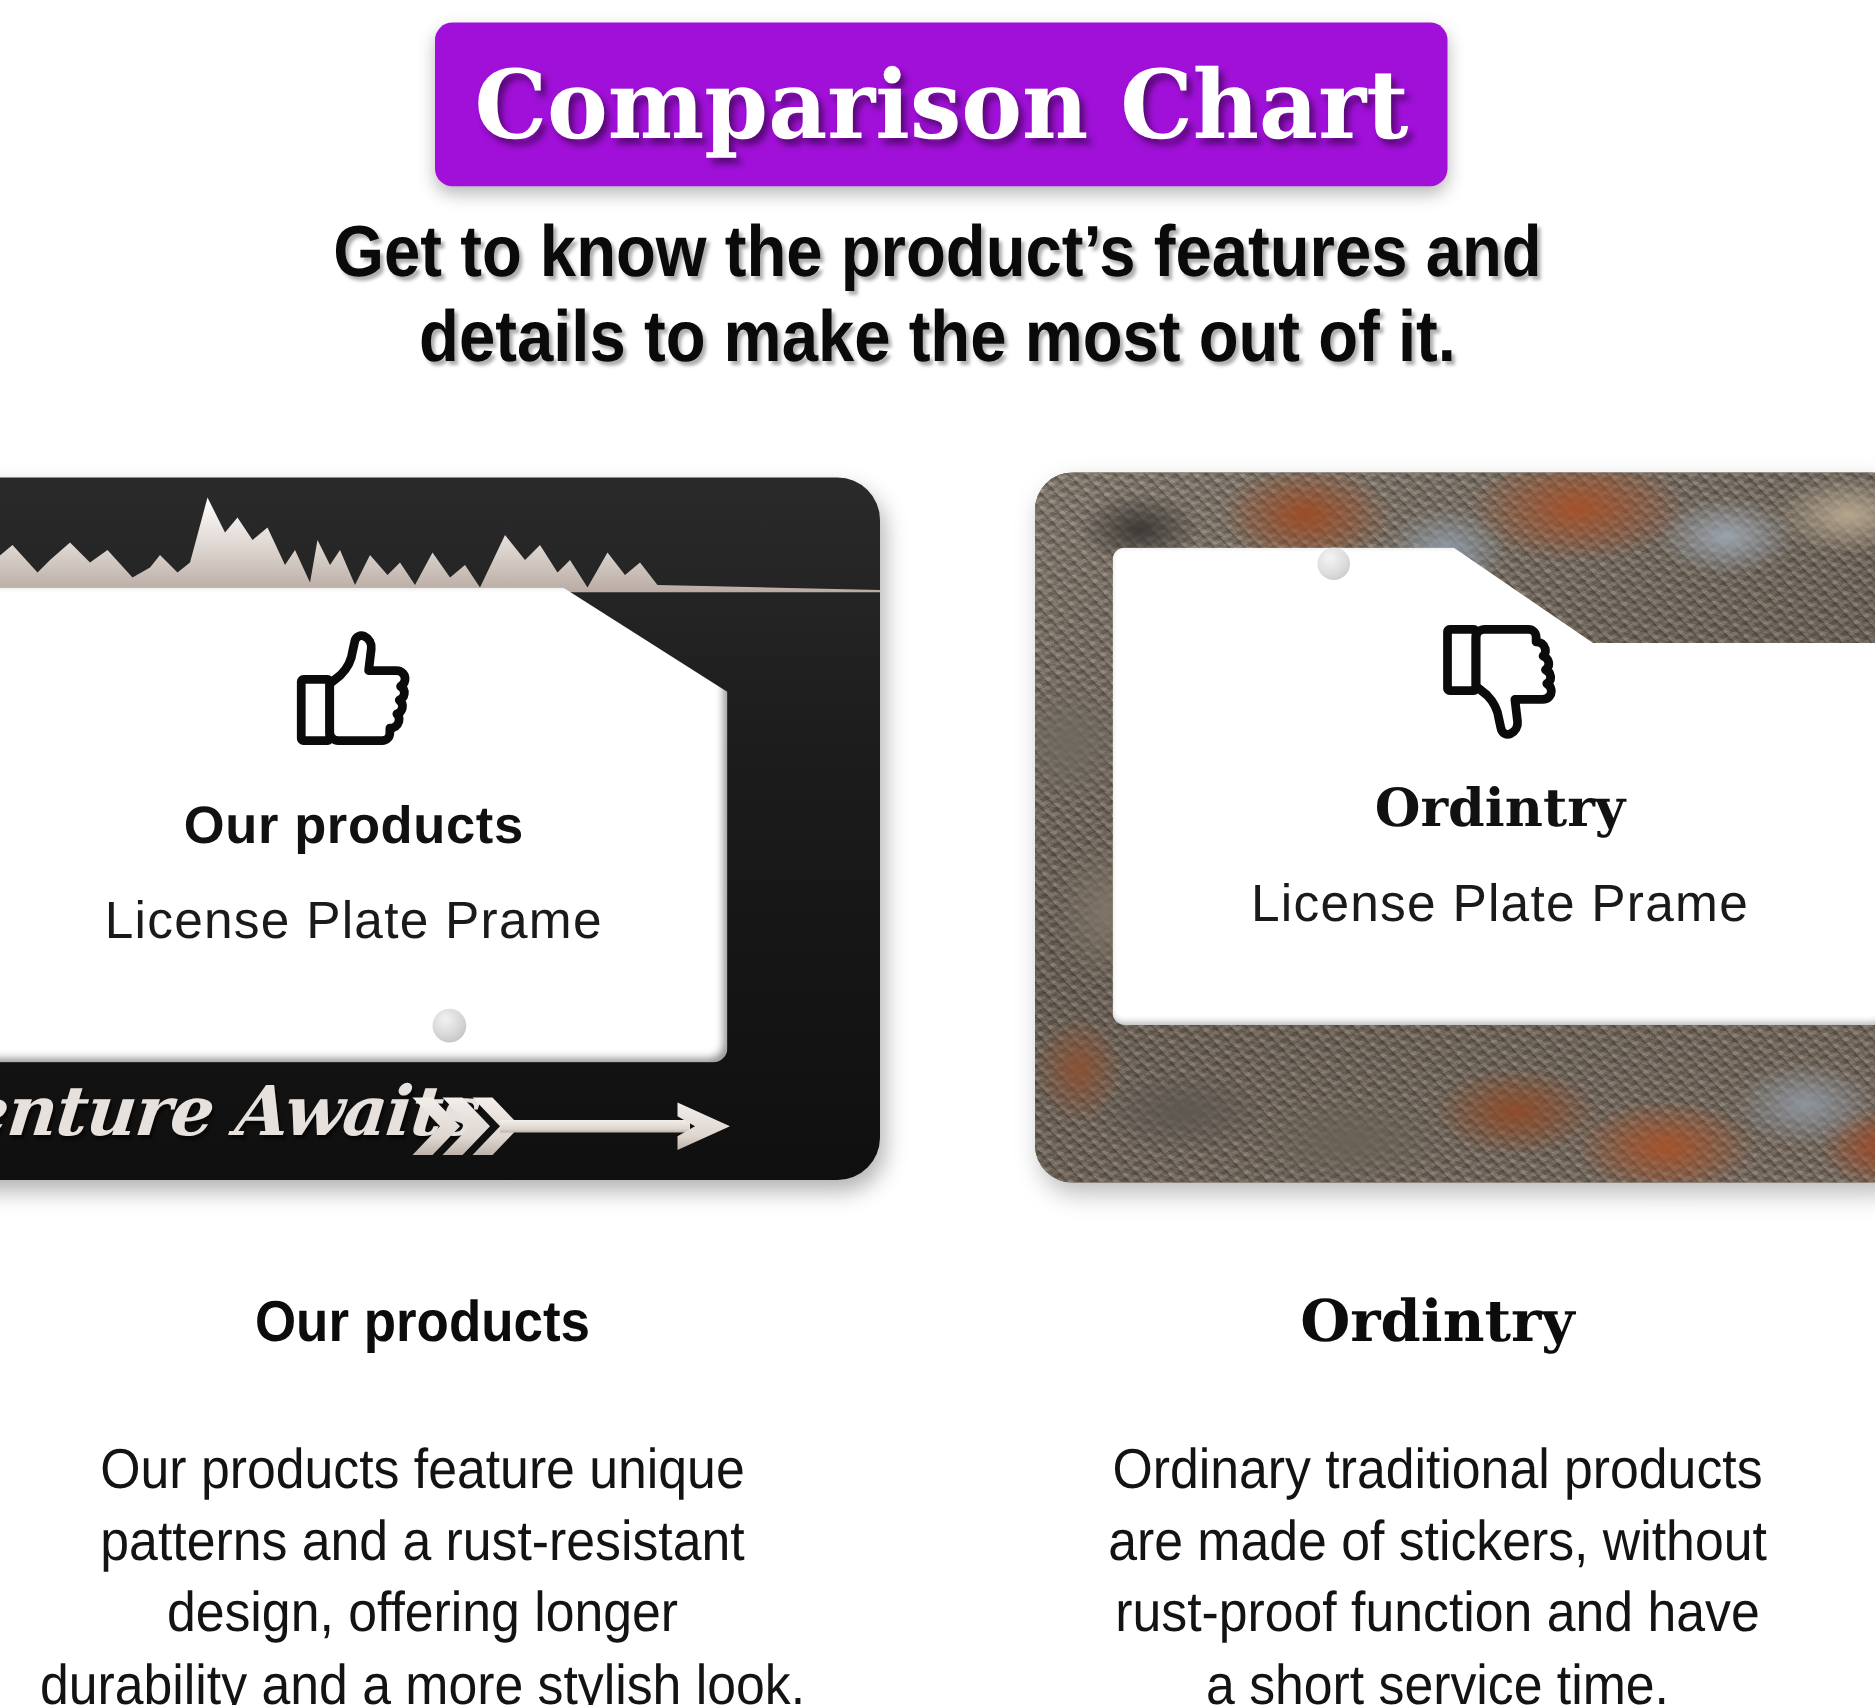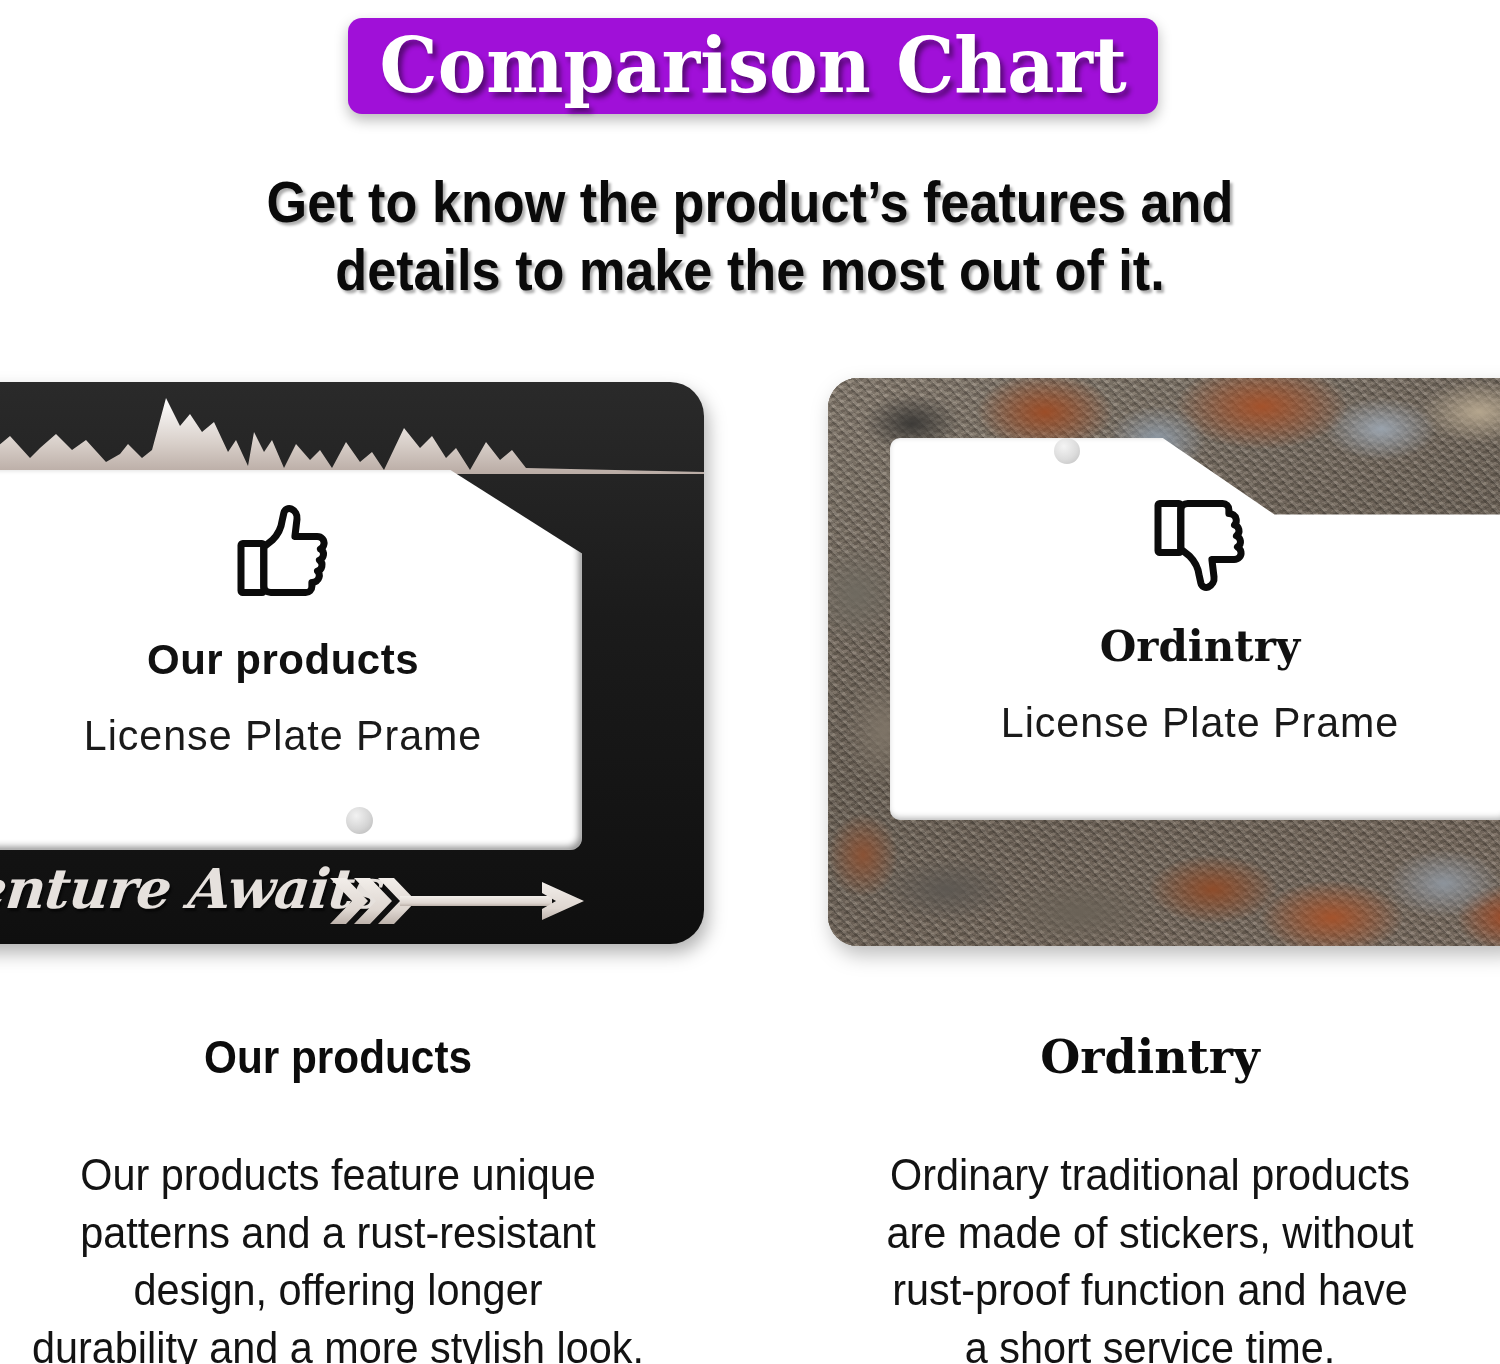--- a/index.html
+++ b/index.html
@@ -18,21 +18,21 @@
     height: 1364px;
     background: #ffffff;
   }
 
   
   #title-banner {
     position: absolute;
     left: 348px;
     top: 18px;
     width: 810px;
-    height: 96px;
+    height: 131px;
     background: #a010d8;
     border-radius: 14px;
     box-shadow: 0 6px 14px rgba(0,0,0,0.28);
     display: flex;
     align-items: center;
     justify-content: center;
   }
   #title-text {
     font-family: "DejaVu Serif", "Liberation Serif", serif;
     font-weight: 700;

